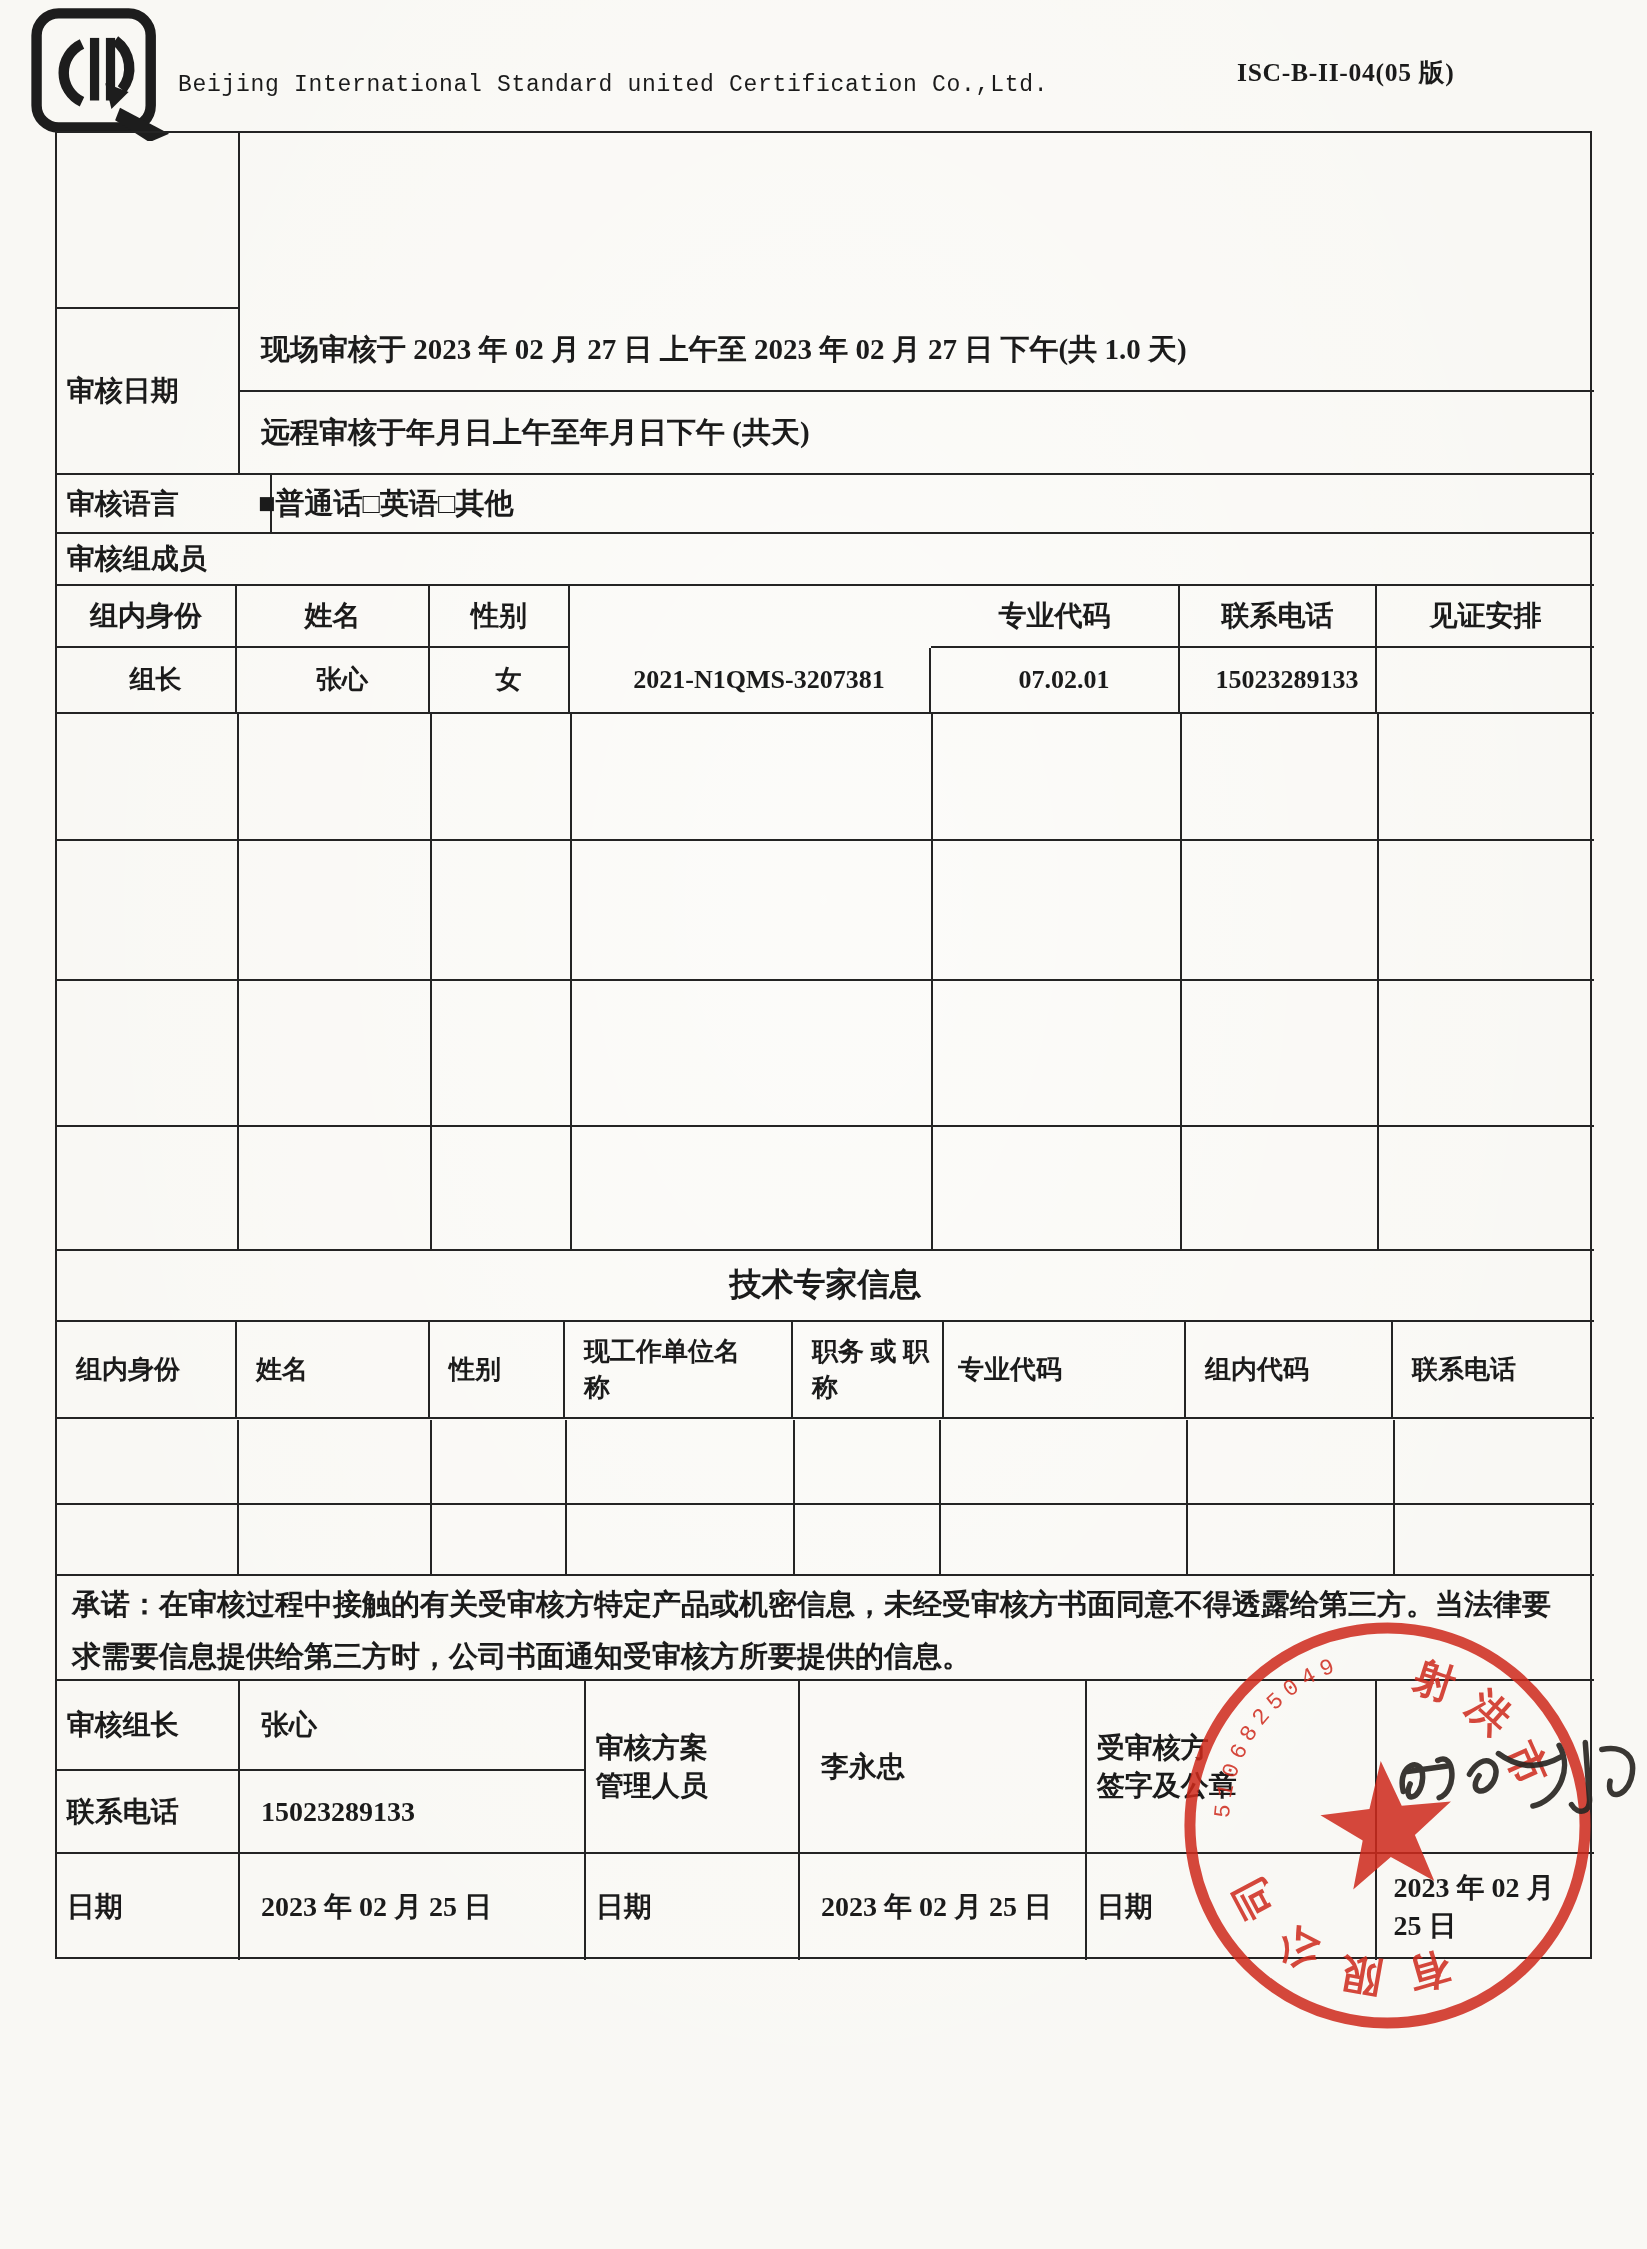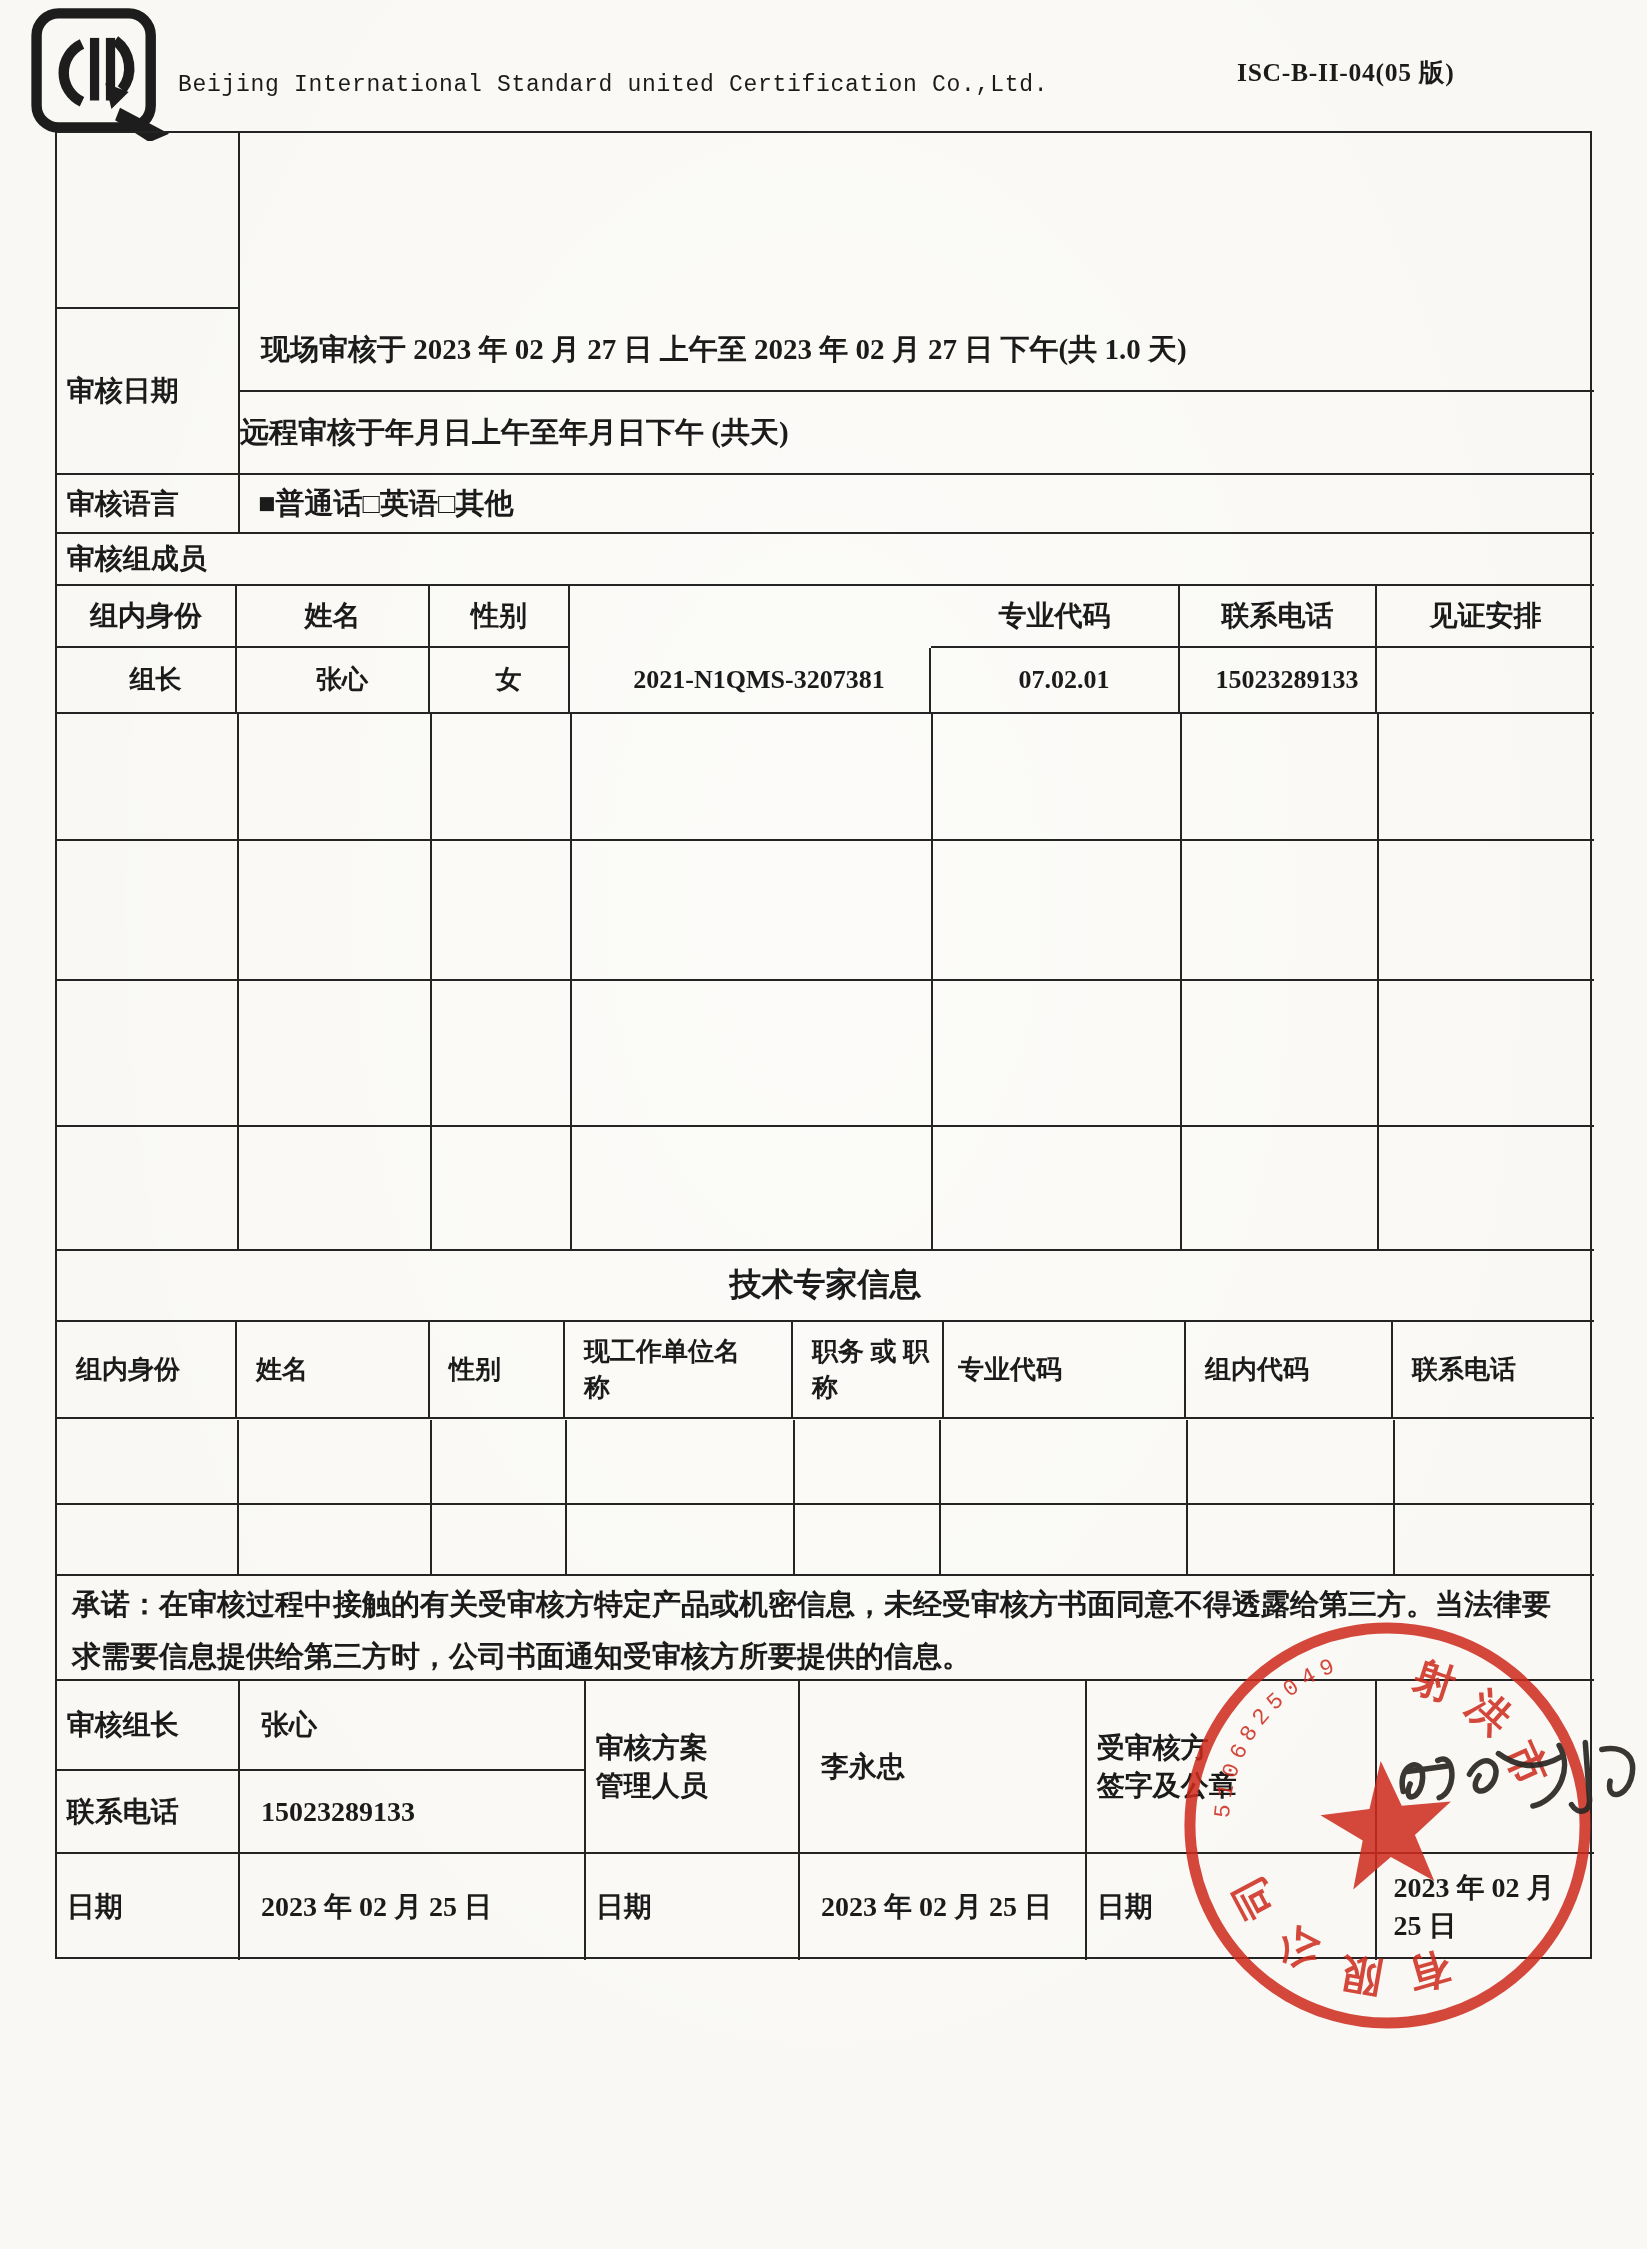--- a/index.html
+++ b/index.html
@@ -68,23 +68,23 @@
   </svg>
   <div class="hdr-en">Beijing International Standard united Certification Co.,Ltd.</div>
   <div class="form-code">ISC-B-II-04(05 版)</div>
 
   <div class="tbl">
 
     <div class="cell" style="left:0;top:0;width:183px;height:176px;"></div>
 
     <div class="cell pl" style="left:0;top:176px;width:183px;height:166px;">审核日期</div>
     <div class="cell f42 bold nr" style="left:183px;top:176px;width:1354px;height:83px;padding-left:21px;">现场审核于 2023 年 02 月 27 日 上午至 2023 年 02 月 27 日 下午(共 1.0 天)</div>
-    <div class="cell f42 nr" style="left:183px;top:259px;width:1354px;height:83px;">远程审核于年月日上午至年月日下午 (共天)</div>
-
-    <div class="cell pl" style="left:0;top:342px;width:183px;height:59px;">审核语言</div>
+    <div class="cell f42 nr" style="left:183px;top:259px;width:1354px;height:83px;padding-left:21px;">远程审核于年月日上午至年月日下午 (共天)</div>
+
+    <div class="cell pl" style="left:0;top:342px;width:215px;height:59px;">审核语言</div>
     <div class="cell f42 nr" style="left:183px;top:342px;width:1354px;height:59px;padding-left:18px;">■普通话□英语□其他</div>
 
     <div class="cell pl nr" style="left:0;top:401px;width:1537px;height:52px;">审核组成员</div>
 
     <div class="cell ctr" style="left:0;top:453px;width:180px;height:62px;">组内身份</div>
     <div class="cell ctr" style="left:180px;top:453px;width:193px;height:62px;">姓名</div>
     <div class="cell ctr" style="left:373px;top:453px;width:140px;height:62px;">性别</div>
     <div class="cell ctr" style="left:874px;top:453px;width:249px;height:62px;">专业代码</div>
     <div class="cell ctr" style="left:1123px;top:453px;width:197px;height:62px;">联系电话</div>
     <div class="cell ctr nr" style="left:1320px;top:453px;width:217px;height:62px;">见证安排</div>

